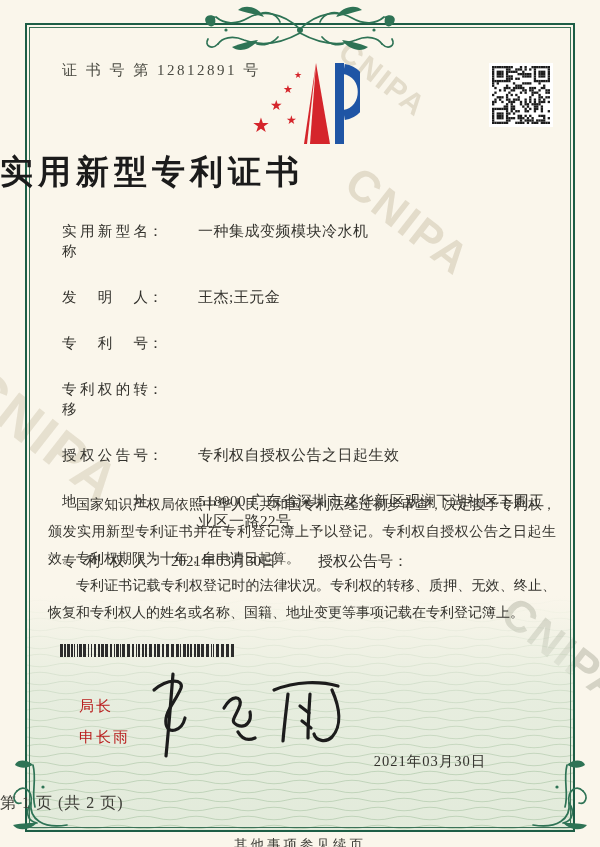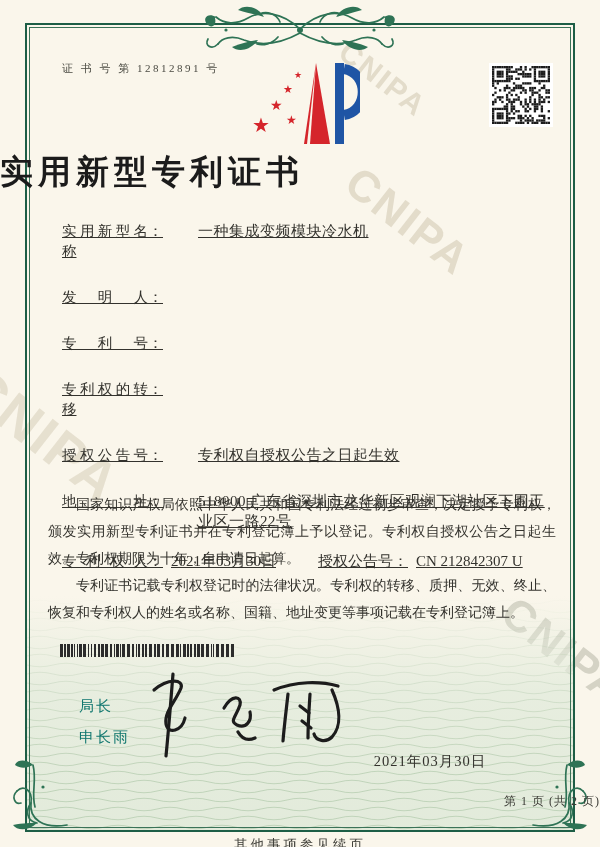--- a/index.html
+++ b/index.html
@@ -21,51 +21,51 @@
   
   .frame{position:absolute;left:25px;right:25px;top:23px;bottom:15px;
          border:2px solid #1d5e46;}
   .frame-inner{position:absolute;inset:2px;border:1px solid #3a7258;}
   .orn-top{position:absolute;left:50%;top:2px;transform:translateX(-50%);}
   .orn-corner{position:absolute;bottom:14px;}
   .orn-bl{left:7px;}
   .orn-br{right:7px;transform:scaleX(-1);}
 
   
-  .certno{position:absolute;left:62px;top:61px;font-size:11px;color:#4a4a42;
+  .certno{position:absolute;left:62px;top:61px;font-size:15px;color:#4a4a42;
           letter-spacing:2.5px;}
   .emblem{position:absolute;left:250px;top:58px;width:110px;height:88px;}
   .qr{position:absolute;left:489px;top:63px;width:58px;height:58px;background:#fff;
       padding:3px;}
   .title{position:absolute;left:0;right:0;top:150px;text-align:left;
          font-size:33px;font-weight:bold;color:#1b1b1b;letter-spacing:5px;}
 
   
-  .fields{position:absolute;left:62px;right:46px;top:221px;font-size:15px;color:#33322d;text-decoration:underline;}
+  .fields{position:absolute;left:62px;right:46px;top:221px;font-size:15px;color:#33322d;}
   .frow{display:flex;margin-bottom:26px;line-height:20px;}
   .frow.tight{margin-bottom:20px;justify-content:center;}
   .flabel{display:inline-block;width:86px;font-size:14.5px;
           text-align:justify;text-align-last:justify;flex:none;}
   .fcolon{flex:none;margin-right:8px;}
   .fval{flex:1;letter-spacing:.5px;margin-left:27px;}
   .pair2{margin-left:42px;display:flex;text-align:center;}
 
   
   .paras{position:absolute;left:48px;right:44px;top:491px;color:#33322d;}
   .paras p{margin:0;font-size:14px;line-height:27px;text-indent:2em;text-align:justify;}
 
   
   .barcode{position:absolute;left:60px;top:644px;width:175px;height:13px;}
   .signer{position:absolute;left:79px;top:690px;font-family:"Liberation Sans",sans-serif;
-          font-size:15px;color:#0f766e;letter-spacing:2px;line-height:31px;}
+          font-size:15px;color:#b91c1c;letter-spacing:2px;line-height:31px;}
   .sig{position:absolute;left:128px;top:668px;}
   .issued{position:absolute;left:340px;top:752px;width:180px;text-align:center;
           font-size:14.5px;color:#33322d;letter-spacing:1px;}
-  .pageinfo{position:absolute;left:0;right:0;top:793px;text-align:right;
-            font-size:12px;color:#3c3c36;letter-spacing:1px;}
+  .pageinfo{position:absolute;left:0;right:0;top:793px;text-align:left;
+            font-size:16px;color:#3c3c36;letter-spacing:1px;}
   .footnote{position:absolute;left:0;right:0;top:836px;text-align:center;
             font-size:13.5px;color:#3c3c36;letter-spacing:3px;}
 </style>
 </head>
 <body>
 
 <div class="page">
 
   <div class="wm" style="left:332px;top:62px;font-size:30px;">CNIPA</div>
   <div class="wm" style="left:336px;top:196px;font-size:44px;">CNIPA</div>
@@ -470,20 +470,21 @@
 
   <div class="fields">
     <div class="frow">
       <span class="flabel">实用新型名称</span>
         <span class="fcolon">：</span>
       <span class="fval">一种集成变频模块冷水机</span>
     </div>
     <div class="frow">
       <span class="flabel">发明人</span>
         <span class="fcolon">：</span>
+      <span class="fval">王杰;王元金</span>
     </div>
     <div class="frow">
       <span class="flabel">专利号</span>
         <span class="fcolon">：</span>
     </div>
     <div class="frow">
       <span class="flabel">专利权的转移</span>
         <span class="fcolon">：</span>
     </div>
     <div class="frow">
@@ -496,21 +497,20 @@
         <span class="fcolon">：</span>
       <span class="fval">518000 广东省深圳市龙华新区观澜下湖社区下围工业区一路22号</span>
     </div>
     <div class="frow">
       <span class="flabel">专利权人</span>
         <span class="fcolon">：</span>
       <span>2021年03月30日</span>
       <span class="pair2">
         <span>授权公告号</span>
           <span class="fcolon">：</span>
-        <span>CN 212842307 U</span>
       </span>
     </div>
   </div>
 
   <div class="paras">
     <p>国家知识产权局依照中华人民共和国专利法经过初步审查，决定授予专利权，颁发实用新型专利证书并在专利登记簿上予以登记。专利权自授权公告之日起生效。专利权期限为十年，自申请日起算。</p>
     <p>专利证书记载专利权登记时的法律状况。专利权的转移、质押、无效、终止、恢复和专利权人的姓名或名称、国籍、地址变更等事项记载在专利登记簿上。</p>
   </div>
 
   <svg class="barcode" id="barcode" viewBox="0 0 175 13" preserveAspectRatio="none">

